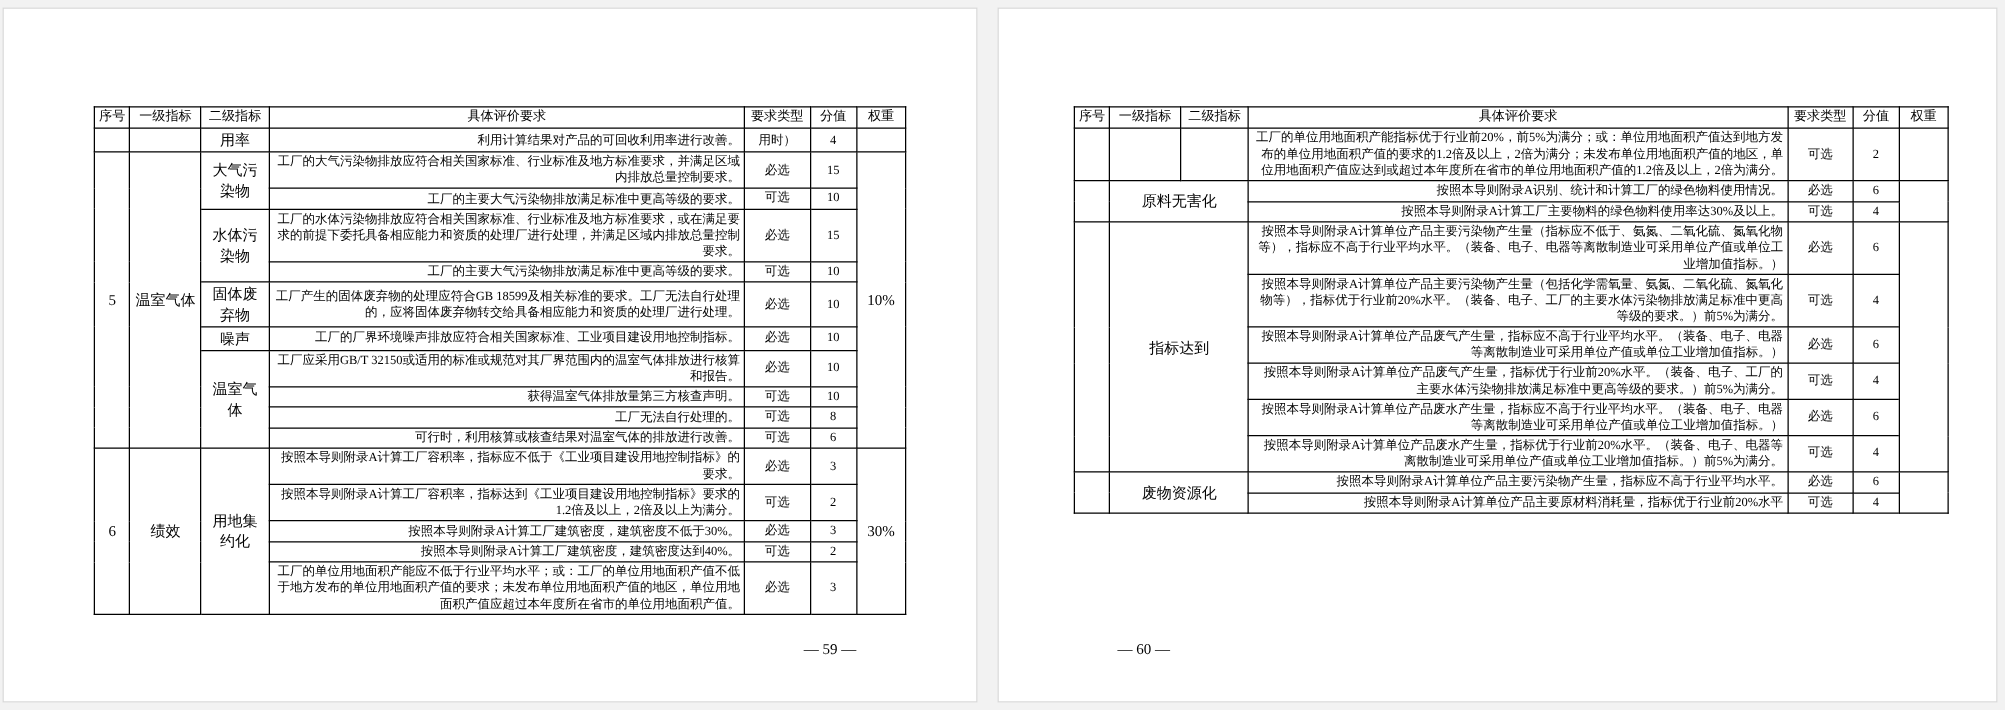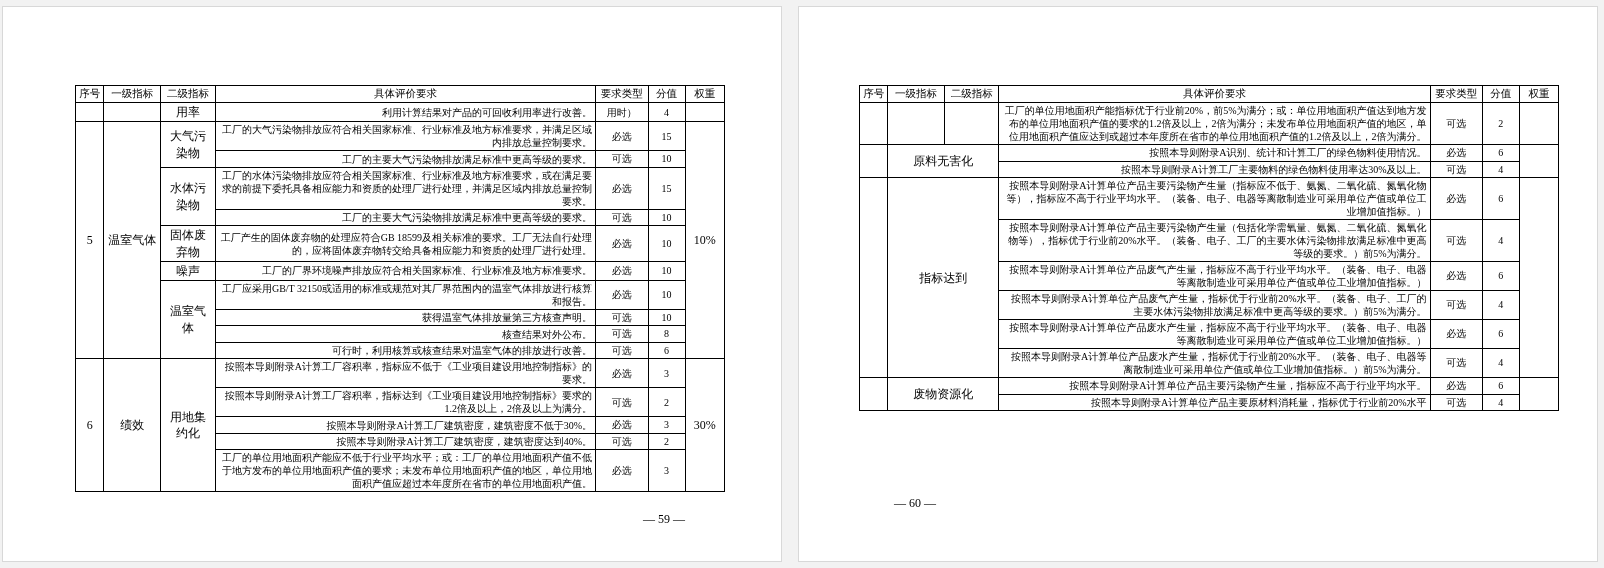--- a/index.html
+++ b/index.html
@@ -79,21 +79,21 @@
     left: 60px;
     top: 78px;
     width: 700px;
   }
   .pageno-left {
     left: 640px;
     top: 505px;
   }
   .pageno-right {
     left: 95px;
-    top: 489px;
+    top: 505px;
   }
   .vtext {
     font-size: 12px;
   }
 </style>
 </head>
 <body>
 
 <div class="spread">
 
@@ -156,37 +156,37 @@
           <td class="c">10</td>
         </tr>
         <tr>
           <td class="c vtext">固体废弃物</td>
           <td class="desc">工厂产生的固体废弃物的处理应符合GB 18599及相关标准的要求。工厂无法自行处理的，应将固体废弃物转交给具备相应能力和资质的处理厂进行处理。</td>
           <td class="c">必选</td>
           <td class="c">10</td>
         </tr>
         <tr>
           <td class="c vtext">噪声</td>
-          <td class="desc">工厂的厂界环境噪声排放应符合相关国家标准、行业标准及地方标准要求。</td>
+          <td class="desc">工厂的厂界环境噪声排放应符合相关国家标准、工业项目建设用地控制指标。</td>
           <td class="c">必选</td>
           <td class="c">10</td>
         </tr>
         <tr>
           <td class="c vtext" rowspan="4">温室气体</td>
           <td class="desc">工厂应采用GB/T 32150或适用的标准或规范对其厂界范围内的温室气体排放进行核算和报告。</td>
           <td class="c">必选</td>
           <td class="c">10</td>
         </tr>
         <tr>
           <td class="desc">获得温室气体排放量第三方核查声明。</td>
           <td class="c">可选</td>
           <td class="c">10</td>
         </tr>
         <tr>
-          <td class="desc">核查结果对外公布。</td>
+          <td class="desc">工厂无法自行处理的。</td>
           <td class="c">可选</td>
           <td class="c">8</td>
         </tr>
         <tr>
           <td class="desc">可行时，利用核算或核查结果对温室气体的排放进行改善。</td>
           <td class="c">可选</td>
           <td class="c">6</td>
         </tr>
 
         <tr>

